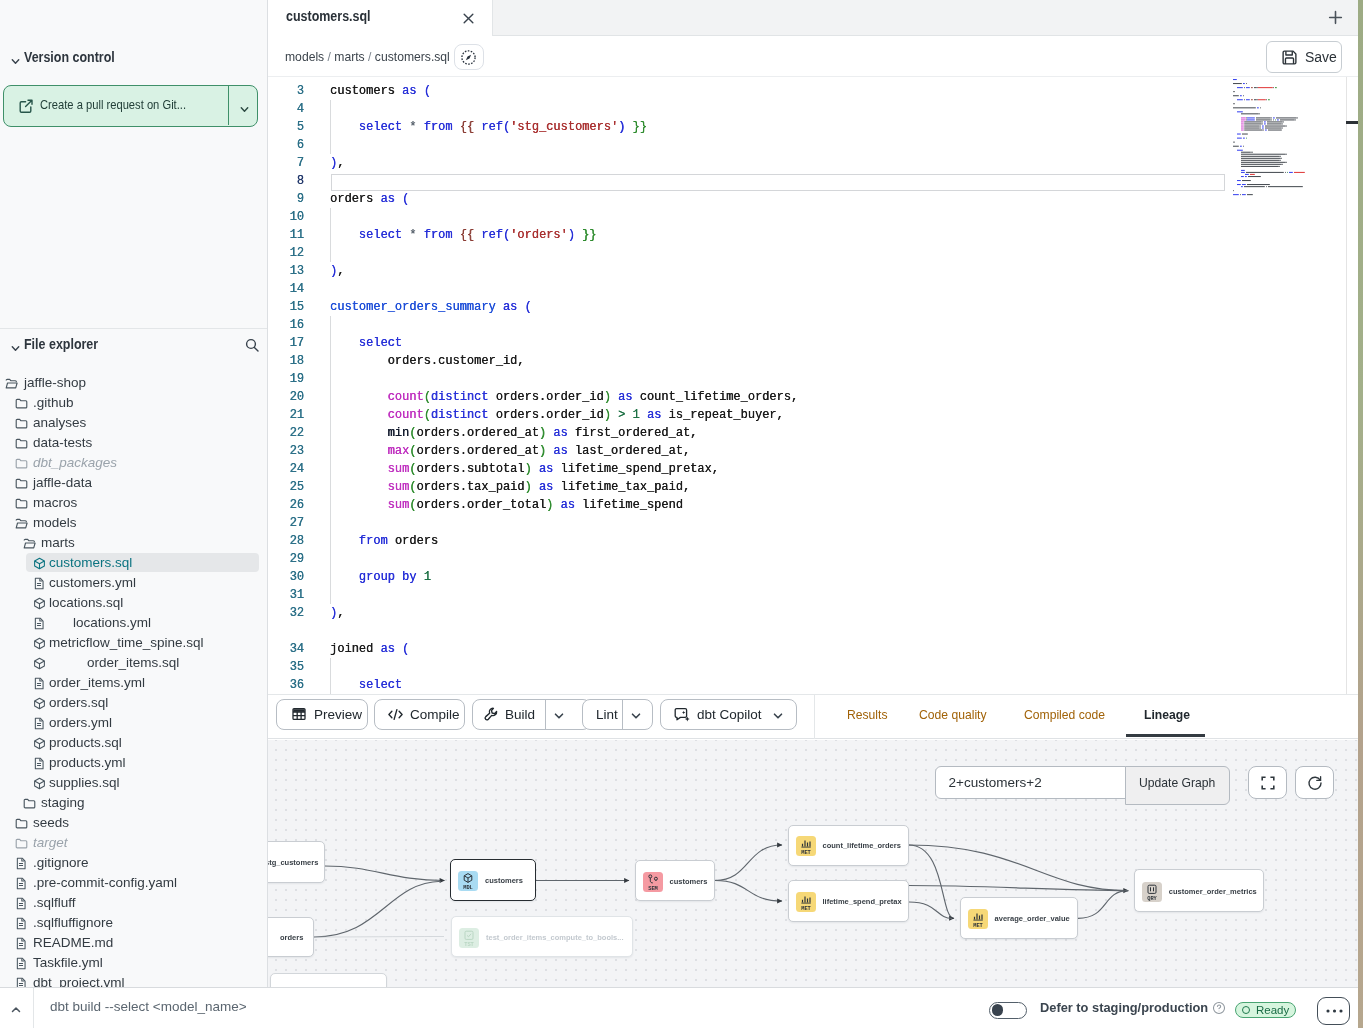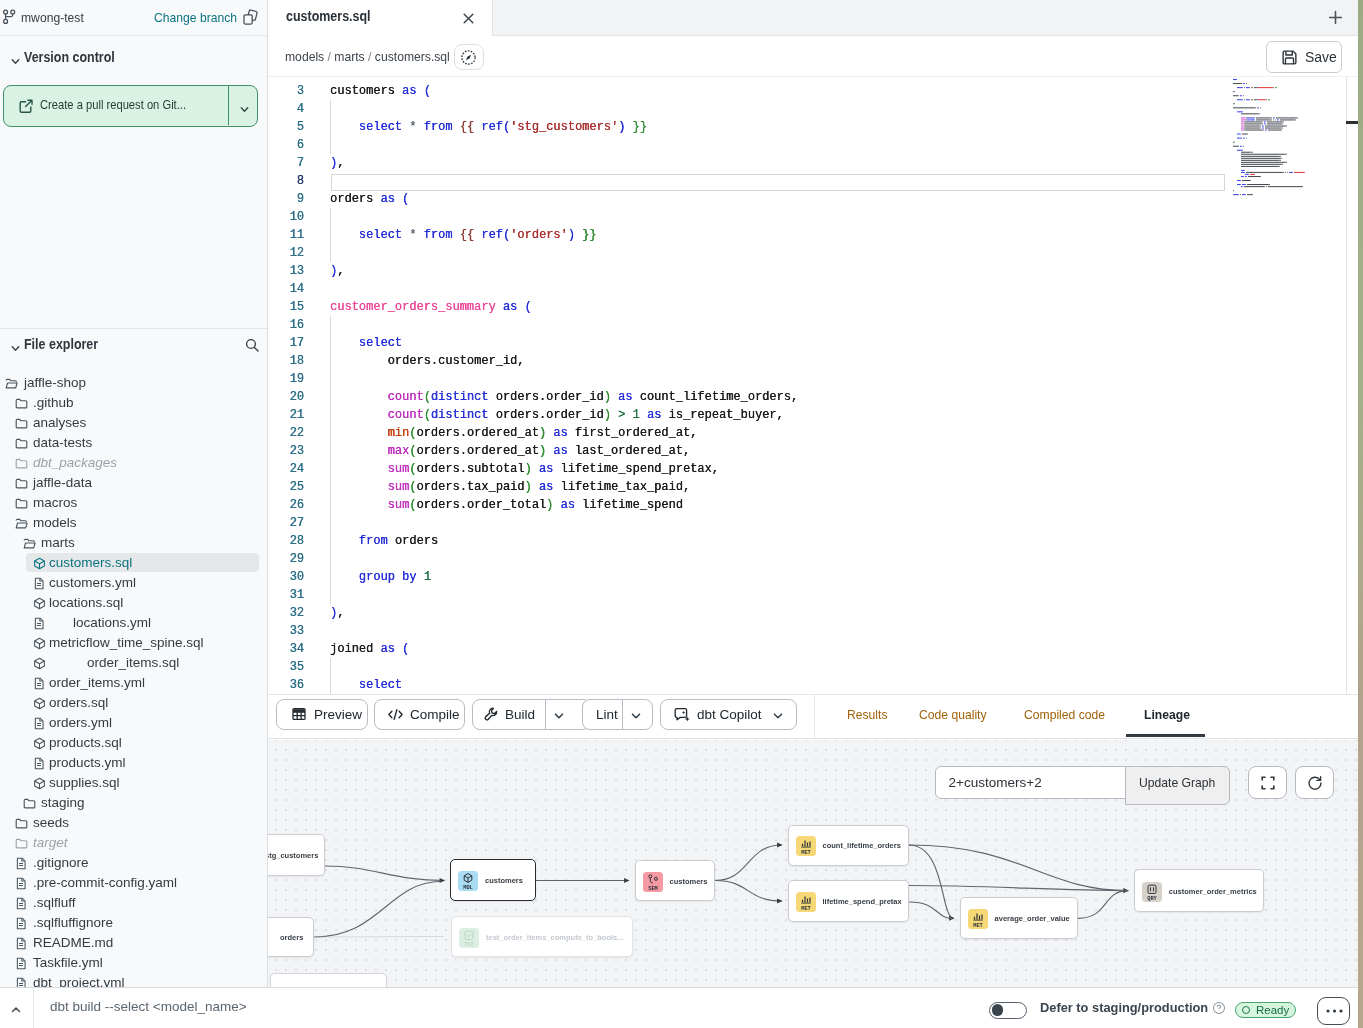--- a/index.html
+++ b/index.html
@@ -99,36 +99,20 @@
 #dots { position:absolute; left:1317px; top:9px; width:33px; height:28px; border:1.4px solid #434e58;
   border-radius:9px; }
 #dots .t { position:absolute; left:7px; top:4px; width:19px; height:18px; }
 
 #strip { position:absolute; left:1358px; top:0; width:5px; height:1028px;
   background:linear-gradient(#9dab84 0%, #a3b08a 38%, #b3a28c 72%, #b6a78e 100%); }
 </style></head>
 <body>
 
 <div id="sidebar">
-  <div id="sb-head">
-    <span class="abs" style="left:2px;top:8px"><svg width="15" height="17" viewBox="0 0 15 17" fill="none" stroke="#434e59" stroke-width="1.25">
-          <circle cx="3.6" cy="4.1" r="1.95"></circle>
-          <circle cx="3.6" cy="13.4" r="1.95"></circle>
-          <circle cx="10.7" cy="4.1" r="1.95"></circle>
-          <path d="M3.6 6.1v5.3M10.7 6.1v1c0 .8-.7 1.5-1.5 1.5H5.1c-.8 0-1.5-.2-1.5-.2" opacity="0.95"></path>
-        </svg></span>
-    <span class="bname"><span class="nw">mwong-test</span></span>
-    <span class="chbr"><span class="nw">Change branch</span></span>
-    <span class="abs" style="left:242px;top:9px"><svg width="17" height="17" viewBox="0 0 17 17" fill="none" stroke="#434e59" stroke-width="1.25" stroke-linejoin="round">
-          <g transform="rotate(14 10 6)">
-            <rect x="6.4" y="1.6" width="8" height="9" rx="1.2"></rect>
-          </g>
-          <rect x="2" y="5.8" width="8.2" height="9.2" rx="1.2" fill="#f8f9fa"></rect>
-        </svg></span>
-  </div>
   <span class="abs" style="left:10px;top:53px"><svg width="11" height="11" viewBox="0 0 12 12" fill="none" stroke="#39434d" stroke-width="1.6" stroke-linecap="round" stroke-linejoin="round">
         <path d="M2.5 4.2 6 7.8 9.5 4.2"></path>
       </svg></span>
   <span class="vc-head"><span class="nw2">Version control</span></span>
   <div id="vcbtn">
     <span class="abs" style="left:14px;top:12px"><svg width="16" height="16" viewBox="0 0 16 16" fill="none" stroke="#27554a" stroke-width="1.4" stroke-linecap="round" stroke-linejoin="round">
           <path d="M12.8 8.9v4.2c0 .7-.5 1.2-1.2 1.2H3.4c-.7 0-1.2-.5-1.2-1.2V4.9c0-.7.5-1.2 1.2-1.2h4.2"></path>
           <path d="M10 2.2h4v4M13.7 2.5 7.6 8.6"></path>
         </svg></span>
     <span class="t"><span class="nw2">Create a pull request on Git...</span></span>
@@ -437,21 +421,21 @@
 <div class="cl" style="top:185px">
       <span class="ln" style="color:#2c7088">13</span>
       <span class="ct"><i style="color:#2730d8">)</i><i style="color:#1b1b1b">,</i></span>
     </div>
 <div class="cl" style="top:203px">
       <span class="ln" style="color:#2c7088">14</span>
       <span class="ct"></span>
     </div>
 <div class="cl" style="top:221px">
       <span class="ln" style="color:#2c7088">15</span>
-      <span class="ct"><i style="color:#ec4899">customer_orders_summary </i><i style="color:#2730d8">as </i><i style="color:#2730d8">(</i></span>
+      <span class="ct"><i style="color:#1d4ed8">customer_orders_summary </i><i style="color:#2730d8">as </i><i style="color:#2730d8">(</i></span>
     </div>
 <div class="cl" style="top:239px">
       <span class="ln" style="color:#2c7088">16</span>
       <span class="ct"></span>
     </div>
 <div class="cl" style="top:257px">
       <span class="ln" style="color:#2c7088">17</span>
       <span class="ct"><i style="color:#1b1b1b">    </i><i style="color:#2730d8">select</i></span>
     </div>
 <div class="cl" style="top:275px">
@@ -465,21 +449,21 @@
 <div class="cl" style="top:311px">
       <span class="ln" style="color:#2c7088">20</span>
       <span class="ct"><i style="color:#1b1b1b">        </i><i style="color:#bf2fbf">count</i><i style="color:#2f8c2f">(</i><i style="color:#2730d8">distinct</i><i style="color:#1b1b1b"> orders.order_id</i><i style="color:#2f8c2f">)</i><i style="color:#1b1b1b"> </i><i style="color:#2730d8">as</i><i style="color:#1b1b1b"> count_lifetime_orders,</i></span>
     </div>
 <div class="cl" style="top:329px">
       <span class="ln" style="color:#2c7088">21</span>
       <span class="ct"><i style="color:#1b1b1b">        </i><i style="color:#bf2fbf">count</i><i style="color:#2f8c2f">(</i><i style="color:#2730d8">distinct</i><i style="color:#1b1b1b"> orders.order_id</i><i style="color:#2f8c2f">)</i><i style="color:#1b1b1b"> </i><i style="color:#1e7145">&gt;</i><i style="color:#1b1b1b"> </i><i style="color:#1e7145">1</i><i style="color:#1b1b1b"> </i><i style="color:#2730d8">as</i><i style="color:#1b1b1b"> is_repeat_buyer,</i></span>
     </div>
 <div class="cl" style="top:347px">
       <span class="ln" style="color:#2c7088">22</span>
-      <span class="ct"><i style="color:#1b1b1b">        </i><i style="color:#c2410c">min</i><i style="color:#2f8c2f">(</i><i style="color:#1b1b1b">orders.ordered_at</i><i style="color:#2f8c2f">)</i><i style="color:#1b1b1b"> </i><i style="color:#2730d8">as</i><i style="color:#1b1b1b"> first_ordered_at,</i></span>
+      <span class="ct"><i style="color:#1b1b1b">        </i><i style="color:#0f172a">min</i><i style="color:#2f8c2f">(</i><i style="color:#1b1b1b">orders.ordered_at</i><i style="color:#2f8c2f">)</i><i style="color:#1b1b1b"> </i><i style="color:#2730d8">as</i><i style="color:#1b1b1b"> first_ordered_at,</i></span>
     </div>
 <div class="cl" style="top:365px">
       <span class="ln" style="color:#2c7088">23</span>
       <span class="ct"><i style="color:#1b1b1b">        </i><i style="color:#bf2fbf">max</i><i style="color:#2f8c2f">(</i><i style="color:#1b1b1b">orders.ordered_at</i><i style="color:#2f8c2f">)</i><i style="color:#1b1b1b"> </i><i style="color:#2730d8">as</i><i style="color:#1b1b1b"> last_ordered_at,</i></span>
     </div>
 <div class="cl" style="top:383px">
       <span class="ln" style="color:#2c7088">24</span>
       <span class="ct"><i style="color:#1b1b1b">        </i><i style="color:#bf2fbf">sum</i><i style="color:#2f8c2f">(</i><i style="color:#1b1b1b">orders.subtotal</i><i style="color:#2f8c2f">)</i><i style="color:#1b1b1b"> </i><i style="color:#2730d8">as</i><i style="color:#1b1b1b"> lifetime_spend_pretax,</i></span>
     </div>
 <div class="cl" style="top:401px">
@@ -506,24 +490,20 @@
       <span class="ln" style="color:#2c7088">30</span>
       <span class="ct"><i style="color:#1b1b1b">    </i><i style="color:#2730d8">group by </i><i style="color:#1e7145">1</i></span>
     </div>
 <div class="cl" style="top:509px">
       <span class="ln" style="color:#2c7088">31</span>
       <span class="ct"></span>
     </div>
 <div class="cl" style="top:527px">
       <span class="ln" style="color:#2c7088">32</span>
       <span class="ct"><i style="color:#2730d8">)</i><i style="color:#1b1b1b">,</i></span>
-    </div>
-<div class="cl" style="top:545px">
-      <span class="ln" style="color:#2c7088">33</span>
-      <span class="ct"></span>
     </div>
 <div class="cl" style="top:563px">
       <span class="ln" style="color:#2c7088">34</span>
       <span class="ct"><i style="color:#1b1b1b">joined </i><i style="color:#2730d8">as </i><i style="color:#2730d8">(</i></span>
     </div>
 <div class="cl" style="top:581px">
       <span class="ln" style="color:#2c7088">35</span>
       <span class="ct"></span>
     </div>
 <div class="cl" style="top:599px">
@@ -746,21 +726,21 @@
 <path d="M640.6 105 C 755 105 775 150.6 860.2 150.6"></path>
 <path d="M640.6 105 C 678 105 672 178.3 686 178.3" marker-end="url(#arr)"></path>
 <path d="M641 145.5 C 720 145.5 790 150.6 860.2 150.6" marker-end="url(#arr)"></path>
 <path d="M641 162 C 670 162 668 178.3 684 178.3"></path>
 <path d="M810 178.3 C 841 178.3 834 150.6 860.2 150.6"></path>
 </g>
 <g fill="none" stroke="#b6bcc2" stroke-width="1" opacity="0.5">
 <path d="M46 197 C 100 197 120 196.5 176 196.5"></path>
 </g>
 </svg>
-<div class="node" style="left:-33px;top:94px;width:89.5px;height:42px;border:1px solid #c9cdd2">
+<div class="node" style="left:-33px;top:101px;width:89.5px;height:42px;border:1px solid #c9cdd2">
       <span class="nlabel" style="left:29px;color:#373e45">stg_customers</span>
     </div>
 <div class="node" style="left:-36px;top:176.5px;width:82px;height:40.5px;border:1px solid #c9cdd2">
       <span class="nlabel" style="left:47px;color:#373e45">orders</span>
     </div>
 <div class="node" style="left:182px;top:119.3px;width:85.7px;height:42.1px;border:1.5px solid #262c31">
       <span style="position:absolute;left:7px;top:11.05px"><svg width="20" height="20" viewBox="0 0 20 20">
           <rect x="0" y="0" width="20" height="20" rx="3.5" fill="#a9dbf2"></rect>
           <path d="M10 2.6 13.8 4.8v4.4L10 11.4 6.2 9.2V4.8z" fill="none" stroke="#2d3339" stroke-width="1"></path>
           <path d="M6.2 4.8 10 7l3.8-2.2M10 7v4.4" fill="none" stroke="#2d3339" stroke-width="1"></path>

